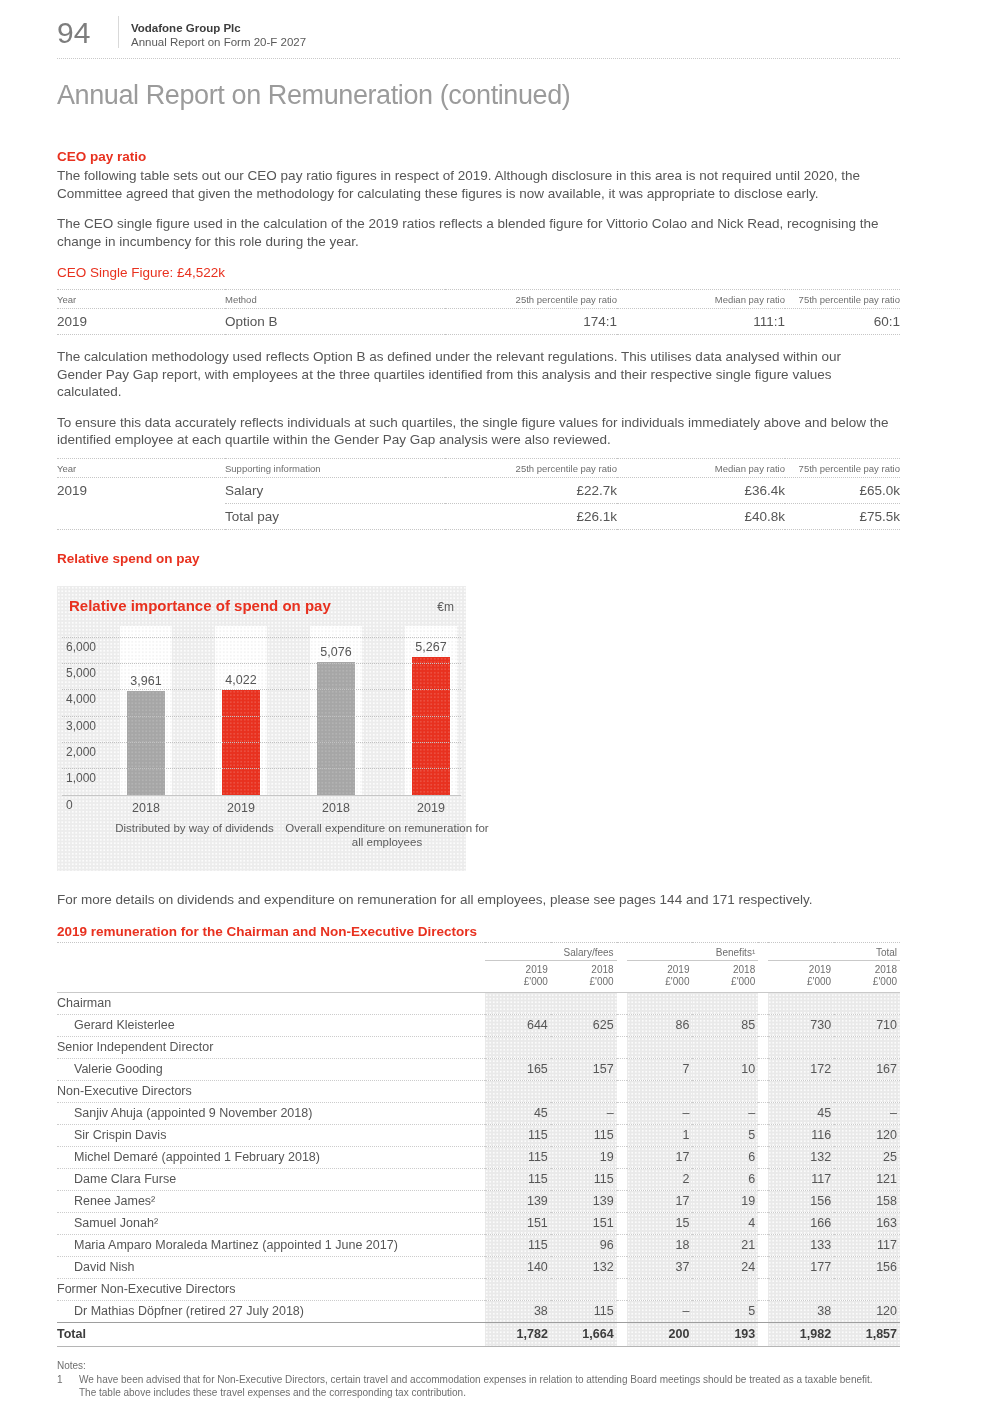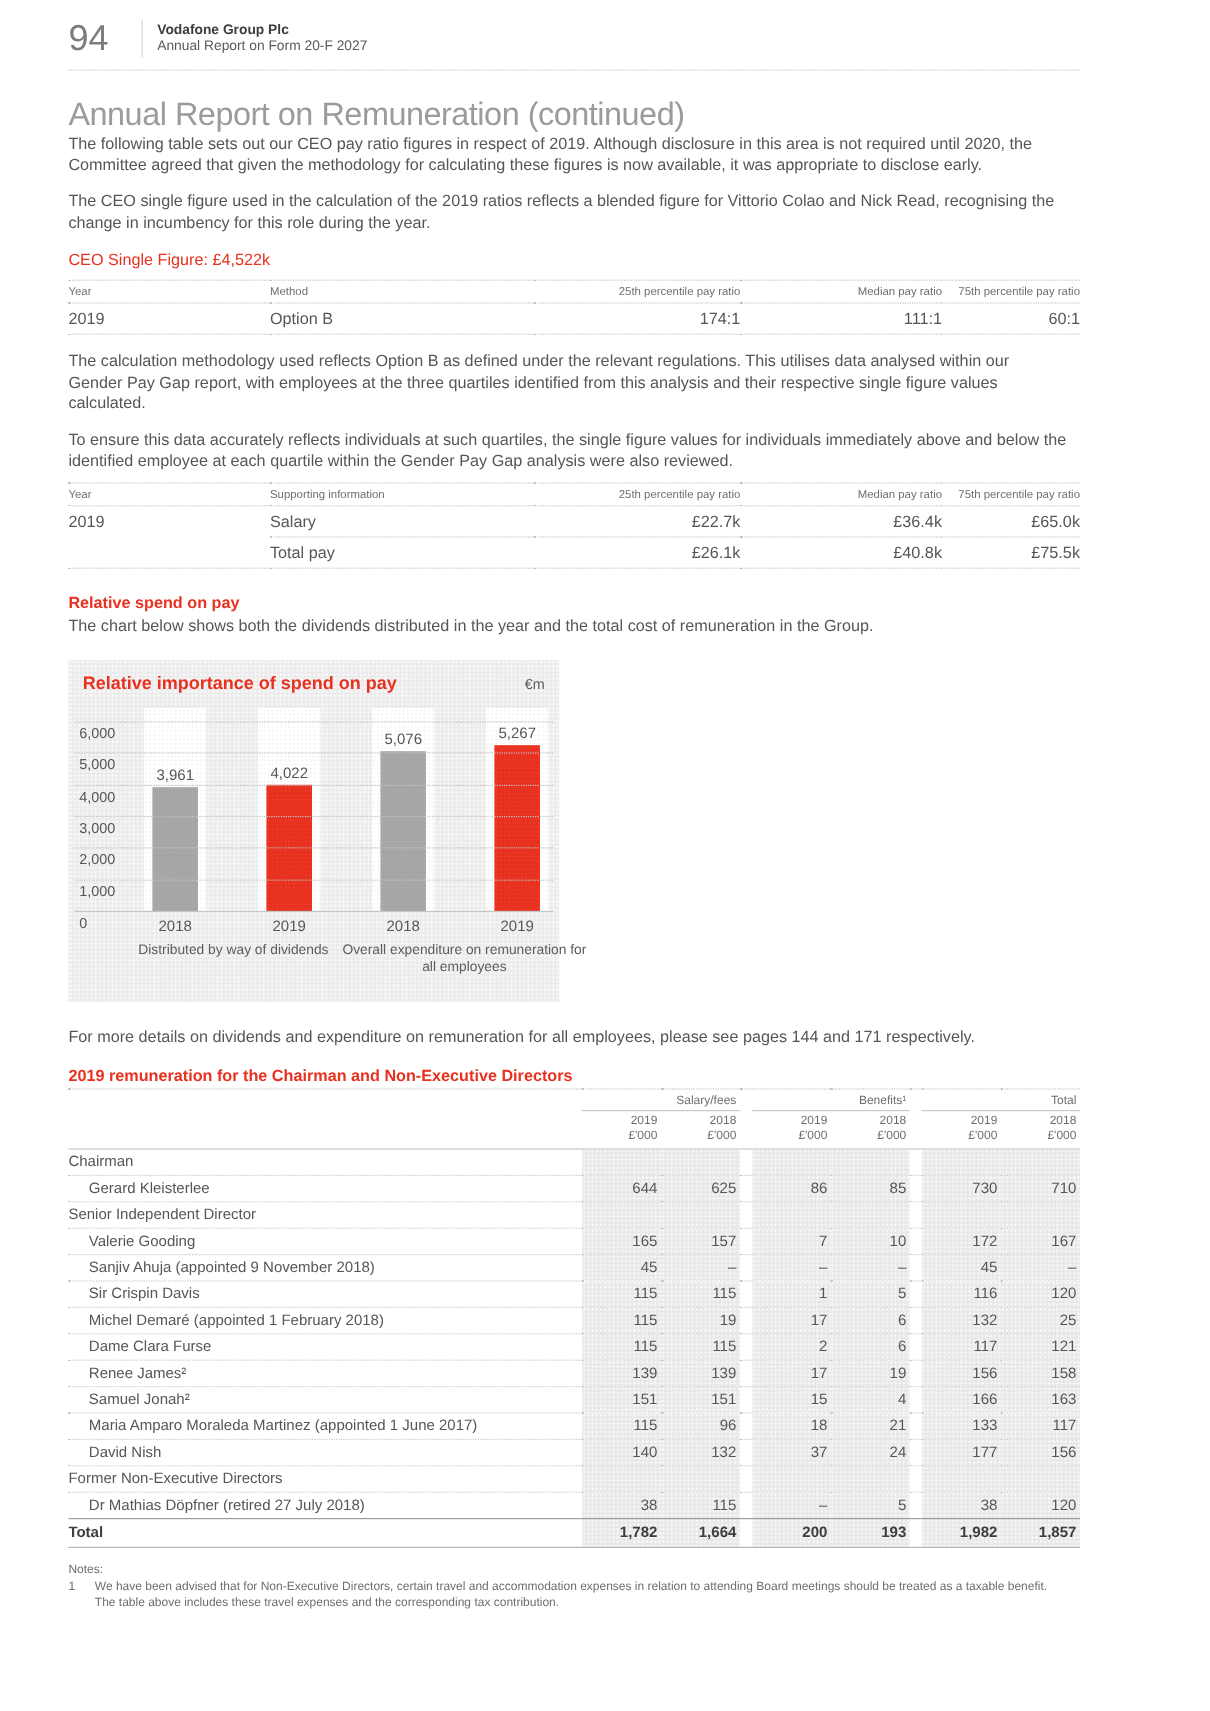--- a/index.html
+++ b/index.html
@@ -2,21 +2,21 @@
 <html><head>
 <meta charset="utf-8">
 <style>
   * { margin:0; padding:0; box-sizing:border-box; }
   html,body { background:#ffffff; }
   body { font-family:"Liberation Sans","DejaVu Sans",sans-serif; color:#565656; }
   .page { width:1008px; height:1426px; background:#fff; overflow:hidden; position:relative; }
   .content { margin:0 57px; width:843px; }
 
   
-  .hd { display:flex; align-items:center; padding-top:16px; padding-bottom:10px; border-bottom:1px dotted #c9c9c9; }
+  .hd { display:flex; align-items:flex-end; padding-top:16px; padding-bottom:10px; border-bottom:1px dotted #c9c9c9; }
   .pageno { font-size:30px; color:#7d7d7d; font-weight:400; line-height:1; margin-top:2px; width:61px; }
   .hd-v { width:1px; background:#d9d9d9; align-self:stretch; margin-right:12px; }
   .brand-name { font-size:11.5px; font-weight:bold; color:#3d3d3d; }
   .brand-sub { font-size:11.5px; color:#5a5a5a; margin-top:2px; }
 
   h1 { font-size:27px; font-weight:400; color:#9b9b9b; letter-spacing:-0.4px; margin-top:21px; }
 
   h2.red { font-size:13.5px; font-weight:bold; color:#e8311f; margin-bottom:3px; }
   p.body { font-size:13.5px; line-height:17.5px; color:#565656; max-width:832px; margin-top:8px; }
   p.redline { font-size:13.5px; color:#e8311f; margin-top:15px; }
@@ -83,20 +83,21 @@
       <div class="pageno">94</div>
       <div class="hd-v"></div>
       <div>
         <div class="brand-name">Vodafone Group Plc</div>
         <div class="brand-sub">Annual Report on Form 20-F 2027</div>
       </div>
     </div>
 
     <h1>Annual Report on Remuneration (continued)</h1>
 
+    <h2 class="red mt38">CEO pay ratio</h2>
     <p class="body" style="margin-top:0">The following table sets out our CEO pay ratio figures in respect of 2019. Although disclosure in this area is not required until 2020, the Committee agreed that given the methodology for calculating these figures is now available, it was appropriate to disclose early.</p>
     <p class="body" style="margin-top:13px">The CEO single figure used in the calculation of the 2019 ratios reflects a blended figure for Vittorio Colao and Nick Read, recognising the change in incumbency for this role during the year.</p>
     <p class="redline">CEO Single Figure: £4,522k</p>
 
     <table class="small">
       <colgroup>
           <col style="width:168px">
           <col style="width:220px">
           <col style="width:172px">
           <col style="width:168px">
@@ -154,21 +155,20 @@
           <td class="l"></td>
           <td class="l">Total pay</td>
           <td>£26.1k</td>
           <td>£40.8k</td>
           <td>£75.5k</td>
         </tr>
       </tbody>
     </table>
 
     <h2 class="red" style="margin-top:21px">Relative spend on pay</h2>
-    <p class="body" style="margin-top:0">The chart below shows both the dividends distributed in the year and the total cost of remuneration in the Group.</p>
 
     <div class="panel">
       <div class="panel-head">
         <div class="panel-title">Relative importance of spend on pay</div>
         <div class="panel-unit">€m</div>
       </div>
       <div class="plot">
           <div class="gline" style="bottom: 158px;"></div>
           <div class="ylab" style="top: 14px;">6,000</div>
           <div class="gline" style="bottom: 131.667px;"></div>
@@ -307,20 +307,31 @@
             <td class="lbl">Valerie Gooding</td>
             <td class="num sh">165</td>
             <td class="num sh">157</td>
             <td class="gapc"></td>
             <td class="num sh">7</td>
             <td class="num sh">10</td>
             <td class="gapc"></td>
             <td class="num sh">172</td>
             <td class="num sh">167</td>
           </tr>
+          <tr class="r-section">
+            <td class="lbl">Non-Executive Directors</td>
+            <td class="num sh"></td>
+            <td class="num sh"></td>
+            <td class="gapc"></td>
+            <td class="num sh"></td>
+            <td class="num sh"></td>
+            <td class="gapc"></td>
+            <td class="num sh"></td>
+            <td class="num sh"></td>
+          </tr>
           <tr class="r-data">
             <td class="lbl">Sanjiv Ahuja (appointed 9 November 2018)</td>
             <td class="num sh">45</td>
             <td class="num sh">–</td>
             <td class="gapc"></td>
             <td class="num sh">–</td>
             <td class="num sh">–</td>
             <td class="gapc"></td>
             <td class="num sh">45</td>
             <td class="num sh">–</td>

